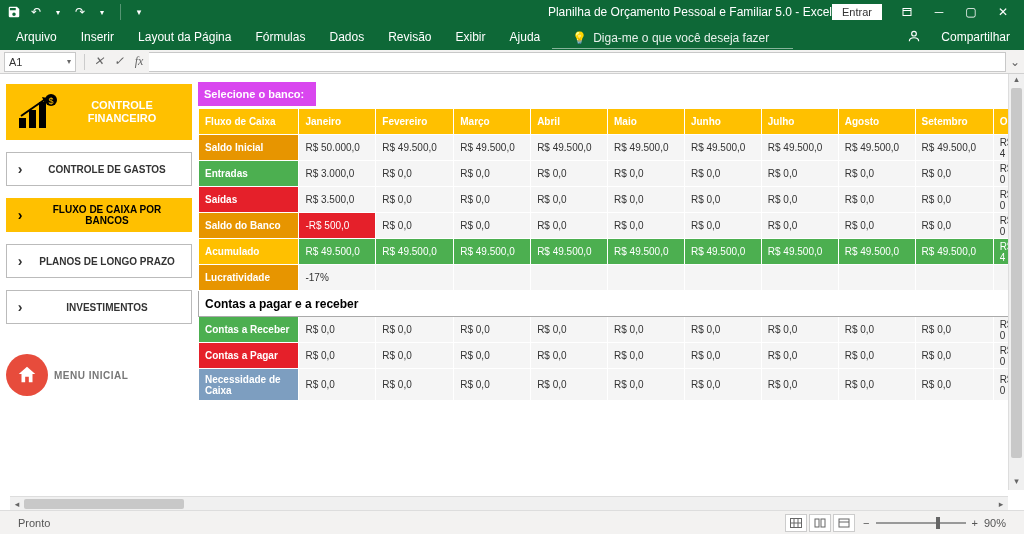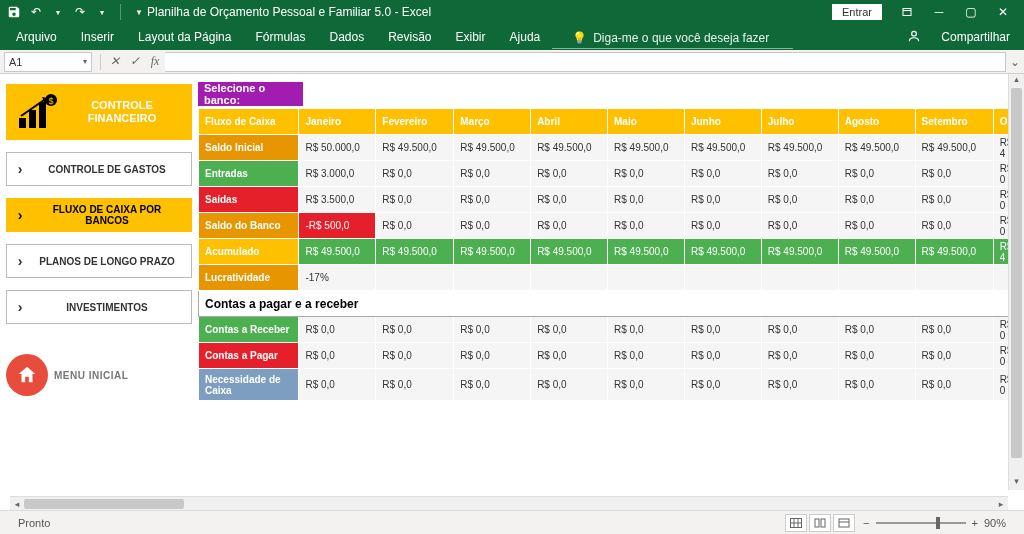--- a/index.html
+++ b/index.html
@@ -16,21 +16,21 @@
   height: 24px;
   background: #0e6837;
   color: #fff;
   display: flex;
   align-items: center;
   padding: 0 6px;
 }
 .qat { display: flex; align-items: center; gap: 6px; }
 .qat-sep { width: 1px; height: 16px; background: rgba(255,255,255,0.3); margin: 0 4px; }
 .qat-icon { width: 16px; height: 16px; display: flex; align-items: center; justify-content: center; cursor: pointer; fill: #fff; color: #fff; }
-.doc-title { flex: 1; text-align: left; font-size: 12px; }
+.doc-title { flex: 1; text-align: right; font-size: 12px; }
 .win-controls { display: flex; align-items: center; gap: 2px; }
 .entrar-btn { background: #fff; color: #333; padding: 2px 10px; font-size: 11px; margin-right: 8px; cursor: pointer; }
 .win-btn { width: 30px; height: 20px; display: flex; align-items: center; justify-content: center; cursor: pointer; color: #fff; }
 
 .ribbon-tabs {
   height: 26px;
   background: #0e6837;
   display: flex;
   align-items: center;
   color: #fff;
@@ -50,21 +50,21 @@
 .compartilhar { margin-left: auto; display: flex; align-items: center; gap: 20px; padding-right: 10px; }
 
 .formula-bar {
   height: 24px;
   background: #f3f2f1;
   border-bottom: 1px solid #d0d0d0;
   display: flex;
   align-items: center;
 }
 .name-box {
-  width: 88px;
+  width: 72px;
   height: 20px;
   border: 1px solid #c8c8c8;
   background: #fff;
   font-size: 11px;
   padding: 0 4px;
   margin: 0 4px;
   display: flex;
   align-items: center;
   justify-content: space-between;
 }
@@ -108,22 +108,22 @@
 .nav-btn .arrow { width: 26px; text-align: center; font-size: 14px; }
 .nav-btn .label { flex: 1; text-align: center; padding-right: 10px;}
 .menu-home { display: flex; flex-direction: row; align-items: center; margin-top: 18px; gap: 6px;}
 .home-circle { width: 42px; height: 42px; border-radius: 50%; background: #e74c3c; display: flex; align-items: center; justify-content: center; cursor: pointer; }
 .home-label { font-size: 10px; font-weight: bold; color: #777; letter-spacing: 0.5px;}
 
 .main-area { flex: 1; overflow: hidden; padding-top: 8px; }
 
 .bank-select-row { display: flex; align-items: center; height: 24px; }
 .bank-select-row .lbl {
-  background: #a21caf; color: #fff; font-weight: bold; font-size: 11px;
-  width: 105px; height: 100%; display: flex; align-items: center; padding: 0 6px;
+  background: #d946ef; color: #fff; font-weight: bold; font-size: 11px;
+  width: 118px; height: 100%; display: flex; align-items: center; padding: 0 6px;
 }
 .bank-dropdown {
   height: 100%; border: 1px solid #666; width: 228px; display: flex;
   align-items: center; justify-content: space-between; padding: 0 4px;
   font-size: 12px; cursor: pointer; background: #fff;
 }
 .bank-dropdown .dd-btn { border: 1px solid #888; width: 16px; height: 16px; display: flex; align-items: center; justify-content: center; background: #eee;}
 
 table.cashflow { border-collapse: collapse; margin-top: 2px; }
 table.cashflow th, table.cashflow td {

